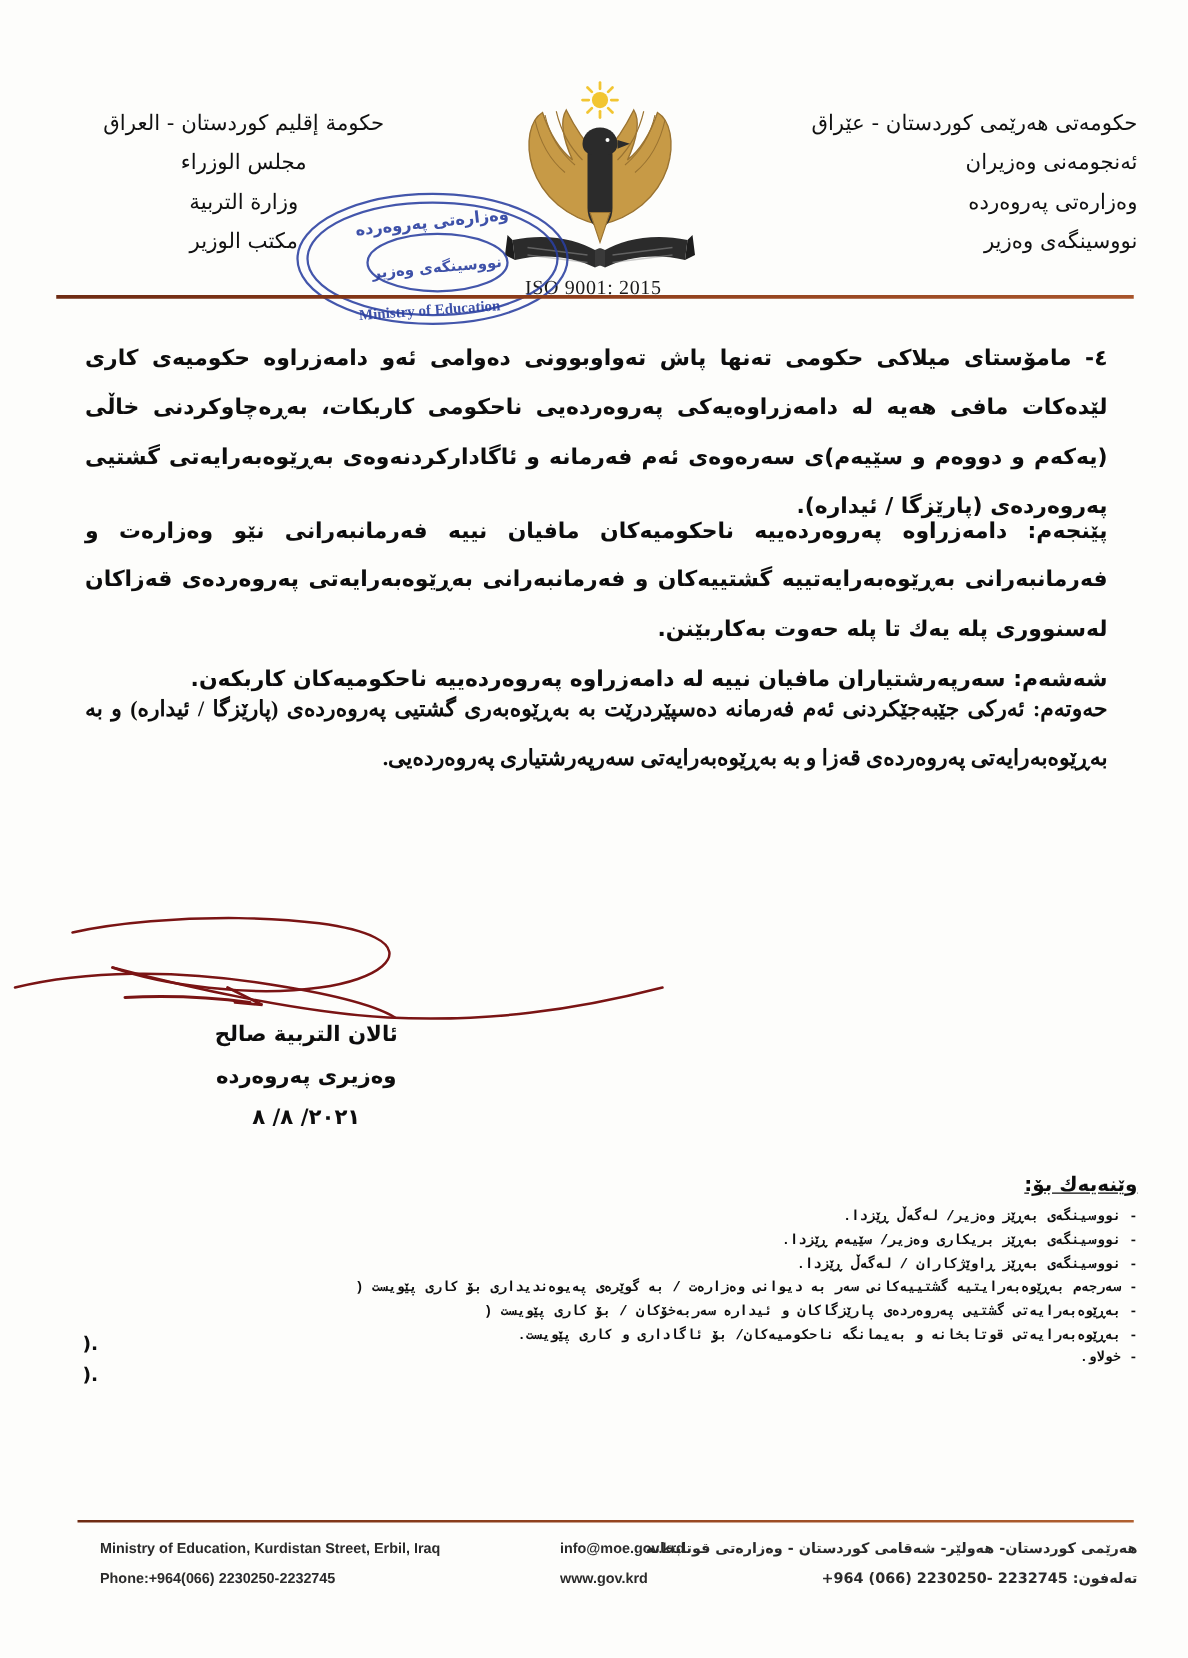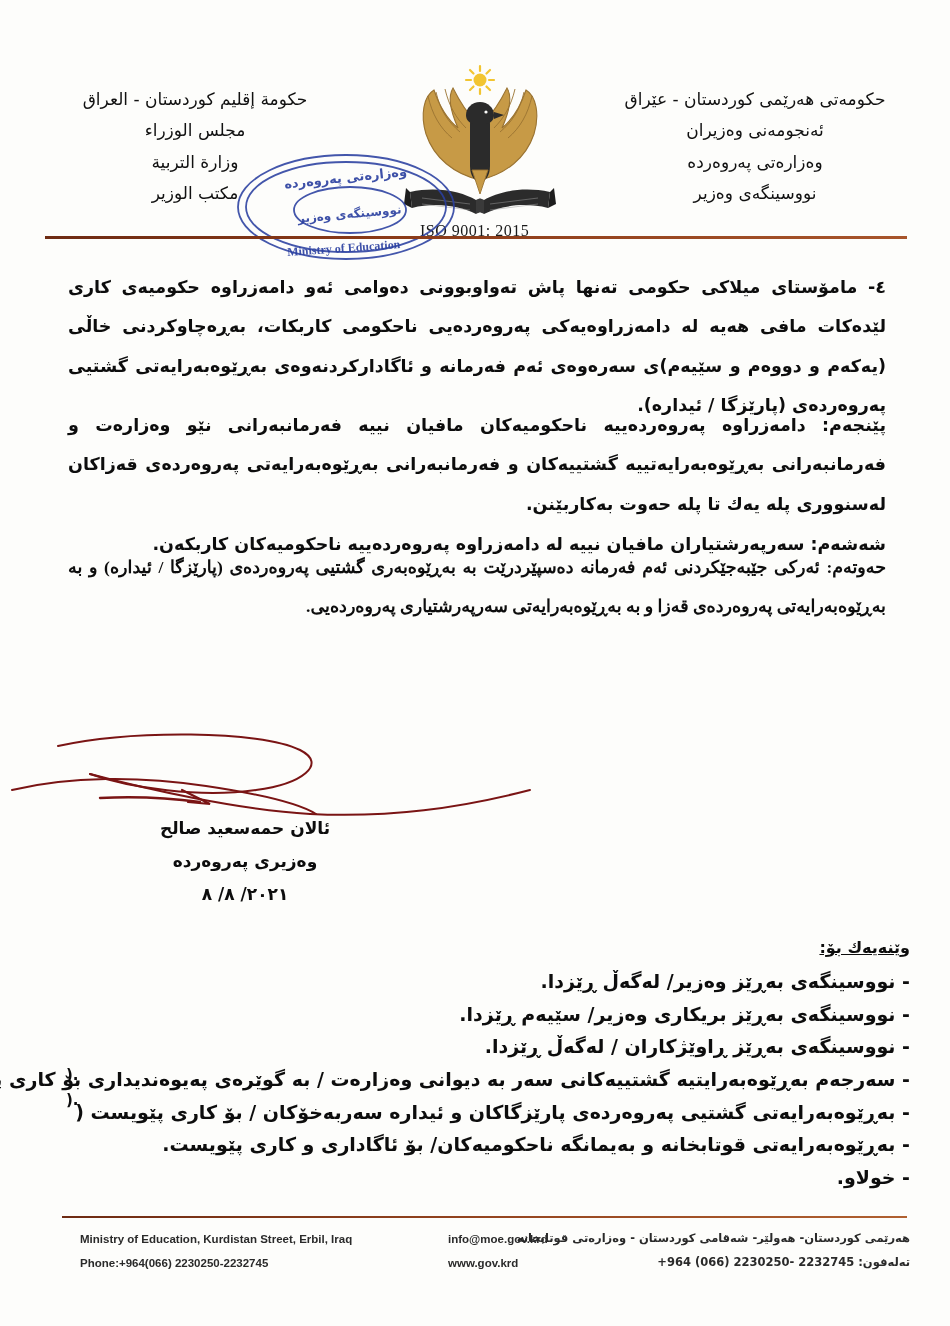--- a/index.html
+++ b/index.html
@@ -35,21 +35,20 @@
     top: 14px;
     width: 300px;
     text-align: center;
     direction: rtl;
   }
   .hdr-ku {
     position: absolute;
     left: 600px;
     top: 14px;
     width: 310px;
-    text-align: center;
     direction: rtl;
   }
   .hdr-line {
     font-size: 17px;
     font-weight: normal;
     color: #111;
     line-height: 1.85;
     white-space: nowrap;
     letter-spacing: 0.2px;
   }
@@ -155,25 +154,26 @@
     text-align: right;
   }
   .dist-title {
     font-size: 16px;
     font-weight: bold;
     color: #0d0d0d;
     margin-bottom: 8px;
     text-decoration: underline;
   }
   .dist-item {
-    font-size: 19px;
+    font-size: 11px;
     font-weight: bold;
     color: #0d0d0d;
     line-height: 1.72;
     white-space: nowrap;
+    font-family: Liberation Mono, monospace;
   }
   .paren-col {
     position: absolute;
     left: 66px;
     top: 1063px;
     width: 60px;
     font-size: 15px;
     font-weight: bold;
     color: #0d0d0d;
     line-height: 1.72;
@@ -329,21 +329,21 @@
     <g fill="none" stroke="#7a1414" stroke-width="2" stroke-linecap="round">
       <path d="M48 18 C 120 2 250 2 290 22 C 318 36 292 56 246 62 C 190 70 120 60 80 46"></path>
       <path d="M80 46 C 140 62 230 82 300 86 C 380 90 450 80 520 62"></path>
       <path d="M2 62 C 60 48 130 48 196 58 C 250 66 290 76 306 86"></path>
       <path d="M90 70 C 130 68 160 70 190 74" stroke-width="2.4"></path>
       <path d="M172 62 L 200 76 L 178 74" stroke-width="2.2"></path>
     </g>
   </svg>
 
   <div class="sig-block">
-    <div class="sig-name">ئالان حمەسعید صالح</div>
+    <div class="sig-name">ئالان التربية صالح</div>
     <div class="sig-title">وەزیری پەروەردە</div>
     <div class="sig-date">٢٠٢١/ ٨/ ٨</div>
   </div>
 
   <div class="dist">
     <div class="dist-title">وێنەیەك بۆ:</div>
     <div class="dist-item">- نووسینگەی بەڕێز وەزیر/ لەگەڵ ڕێزدا.</div>
     <div class="dist-item">- نووسینگەی بەڕێز بریكاری وەزیر/ سێیەم ڕێزدا.</div>
     <div class="dist-item">- نووسینگەی بەڕێز ڕاوێژكاران / لەگەڵ ڕێزدا.</div>
     <div class="dist-item">- سەرجەم بەڕێوەبەرایتیە گشتییەكانی سەر بە دیوانی وەزارەت / بە گوێرەی پەیوەندیداری بۆ كاری پێویست (</div>

